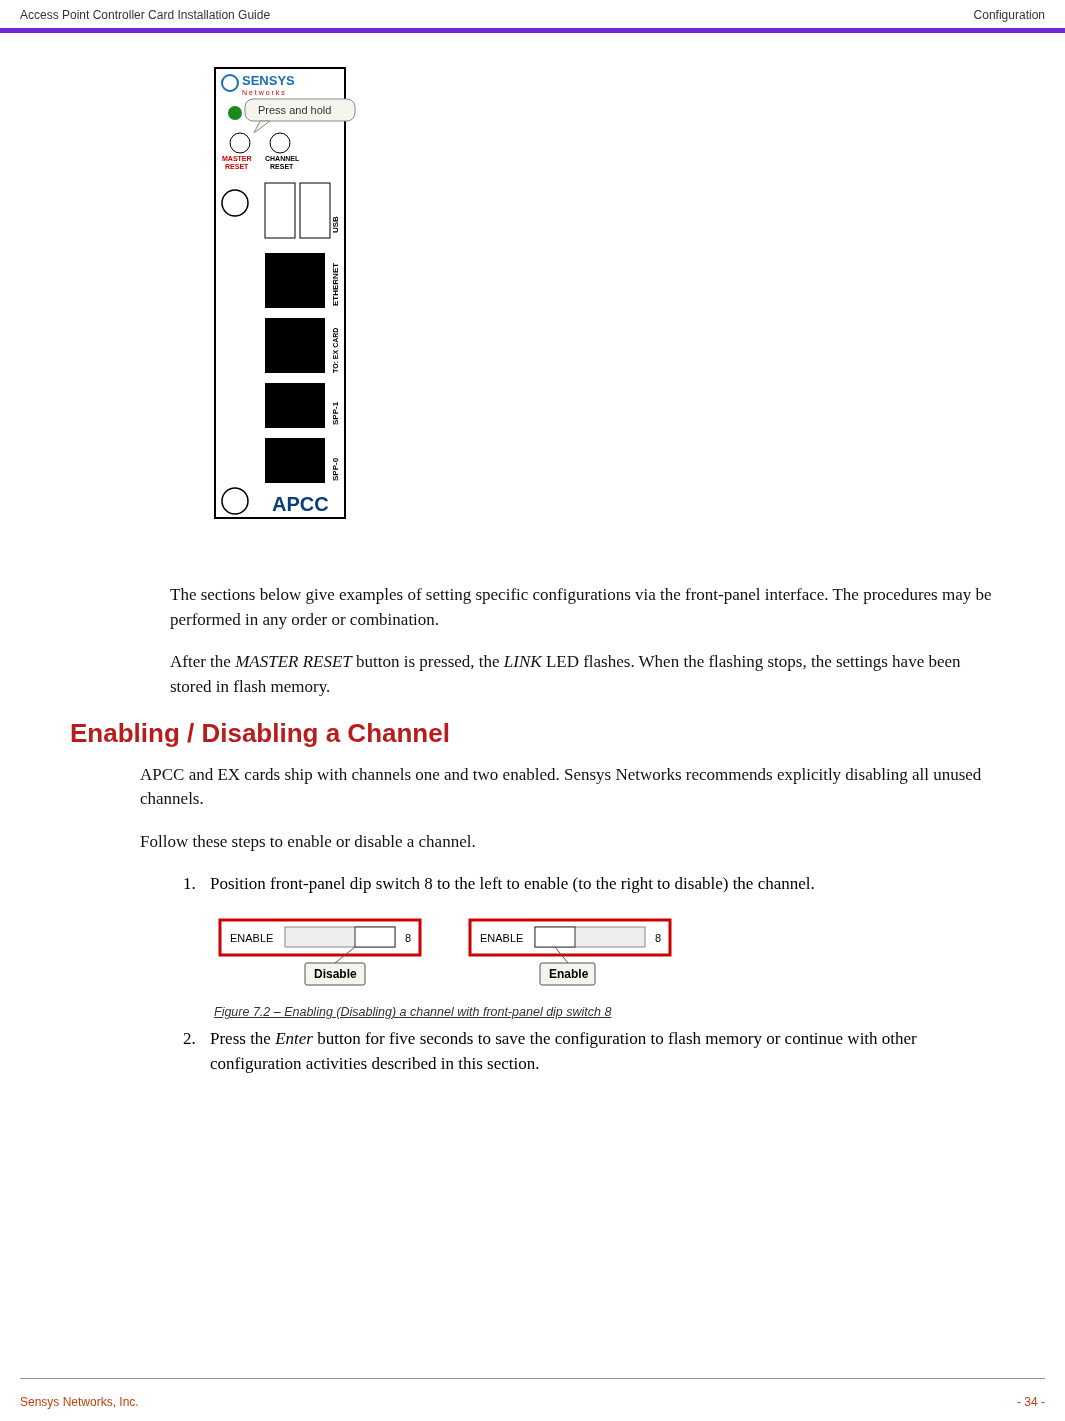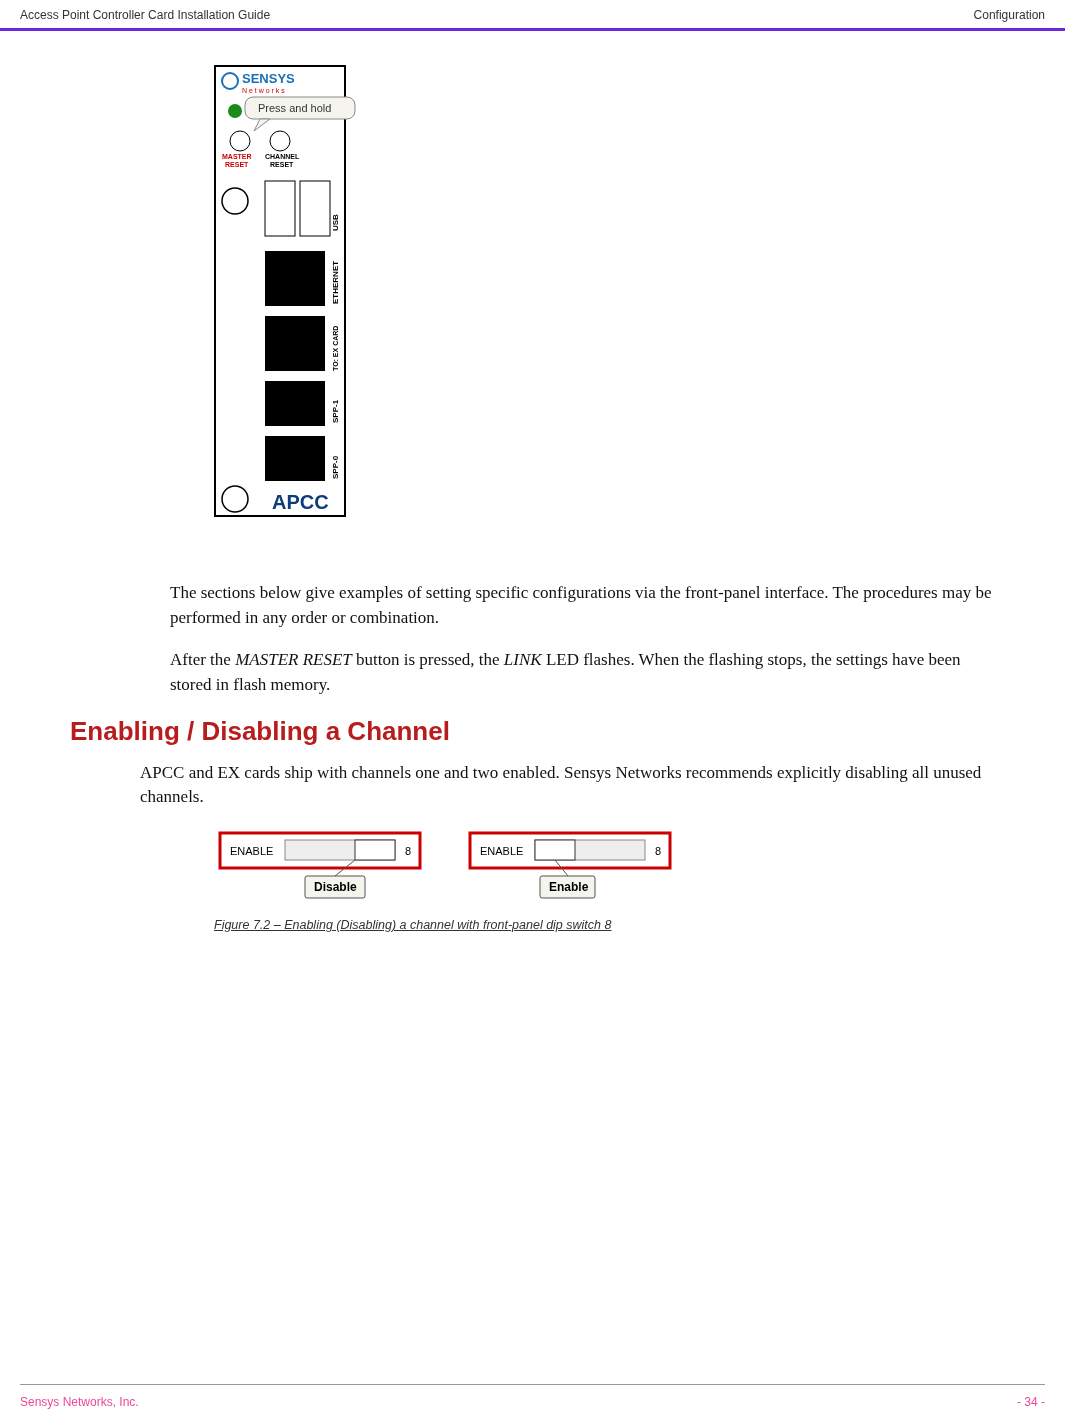--- a/index.html
+++ b/index.html
@@ -11,21 +11,21 @@
     background: #fff;
     position: relative;
   }
   .header {
     display: flex;
     justify-content: space-between;
     padding: 8px 20px 6px 20px;
     font-family: Arial, Helvetica, sans-serif;
     font-size: 12px;
     color: #333;
-    border-bottom: 3px solid #6d28d9;
+    border-bottom: 5px solid #6d28d9;
   }
   .content {
     padding: 30px 70px 20px 70px;
   }
   .figure-block {
     margin-left: 140px;
     margin-bottom: 60px;
   }
   .device-svg {
     display: block;
@@ -84,23 +84,23 @@
   }
   .footer {
     position: absolute;
     bottom: 12px;
     left: 20px;
     right: 20px;
     display: flex;
     justify-content: space-between;
     font-family: Arial, Helvetica, sans-serif;
     font-size: 12px;
-    color: #ec4899;
+    color: #c2410c;
     border-top: 1px solid #999;
-    padding-top: 10px;
+    padding-top: 16px;
   }
 </style>
 </head>
 <body>
 
 <div class="header">
   <span>Access Point Controller Card Installation Guide</span>
   <span>Configuration</span>
 </div>
 
@@ -158,21 +158,25 @@
   <p class="body">The sections below give examples of setting specific configurations via the front-panel interface. The procedures may be performed in any order or combination.</p>
 
   <p class="body">
     <span>After the </span><span class="italic">MASTER RESET</span><span> button is pressed, the </span><span class="italic">LINK</span><span> LED flashes. When the flashing stops, the settings have been stored in flash memory.</span>
   </p>
 
   <h2 class="section-heading">Enabling / Disabling a Channel</h2>
 
   <p class="body-l2">APCC and EX cards ship with channels one and two enabled. Sensys Networks recommends explicitly disabling all unused channels.</p>
 
-
+  <p class="body-l2">Follow these steps to enable or disable a channel.</p>
+
+  <ol class="steps">
+    <li>Position front-panel dip switch 8 to the left to enable (to the right to disable) the channel.</li>
+  </ol>
 
   <div class="dip-figure">
     <svg width="500" height="80" viewBox="0 0 500 80">
 
       <rect x="10" y="5" width="200" height="35" fill="#fff" stroke="#c00" stroke-width="3"></rect>
       <text x="20" y="27" font-family="Arial" font-size="11">ENABLE</text>
       <rect x="75" y="12" width="110" height="20" fill="#eee" stroke="#888"></rect>
       <rect x="145" y="12" width="40" height="20" fill="#fff" stroke="#333"></rect>
       <text x="195" y="27" font-family="Arial" font-size="11">8</text>
       <rect x="95" y="48" width="60" height="22" rx="2" fill="#f5f5ee" stroke="#555"></rect>
@@ -184,19 +188,24 @@
       <rect x="325" y="12" width="110" height="20" fill="#eee" stroke="#888"></rect>
       <rect x="325" y="12" width="40" height="20" fill="#fff" stroke="#333"></rect>
       <text x="445" y="27" font-family="Arial" font-size="11">8</text>
       <rect x="330" y="48" width="55" height="22" rx="2" fill="#f5f5ee" stroke="#555"></rect>
       <text x="339" y="63" font-family="Arial" font-size="12" font-weight="bold">Enable</text>
       <path d="M358 48 L345 32" stroke="#555" stroke-width="1"></path>
     </svg>
     <div class="figure-caption" style="margin-left:4px;text-decoration:underline;">Figure 7.2 – Enabling (Disabling) a channel with front-panel dip switch 8</div>
   </div>
 
+  <ol class="steps" start="2">
+    <li>
+      <span>Press the </span><span class="italic">Enter</span><span> button for five seconds to save the configuration to flash memory or continue with other configuration activities described in this section.</span>
+    </li>
+  </ol>
 
 </div>
 
 <div class="footer">
   <span>Sensys Networks, Inc.</span>
   <span>- 34 -</span>
 </div>
 
 </body></html>

